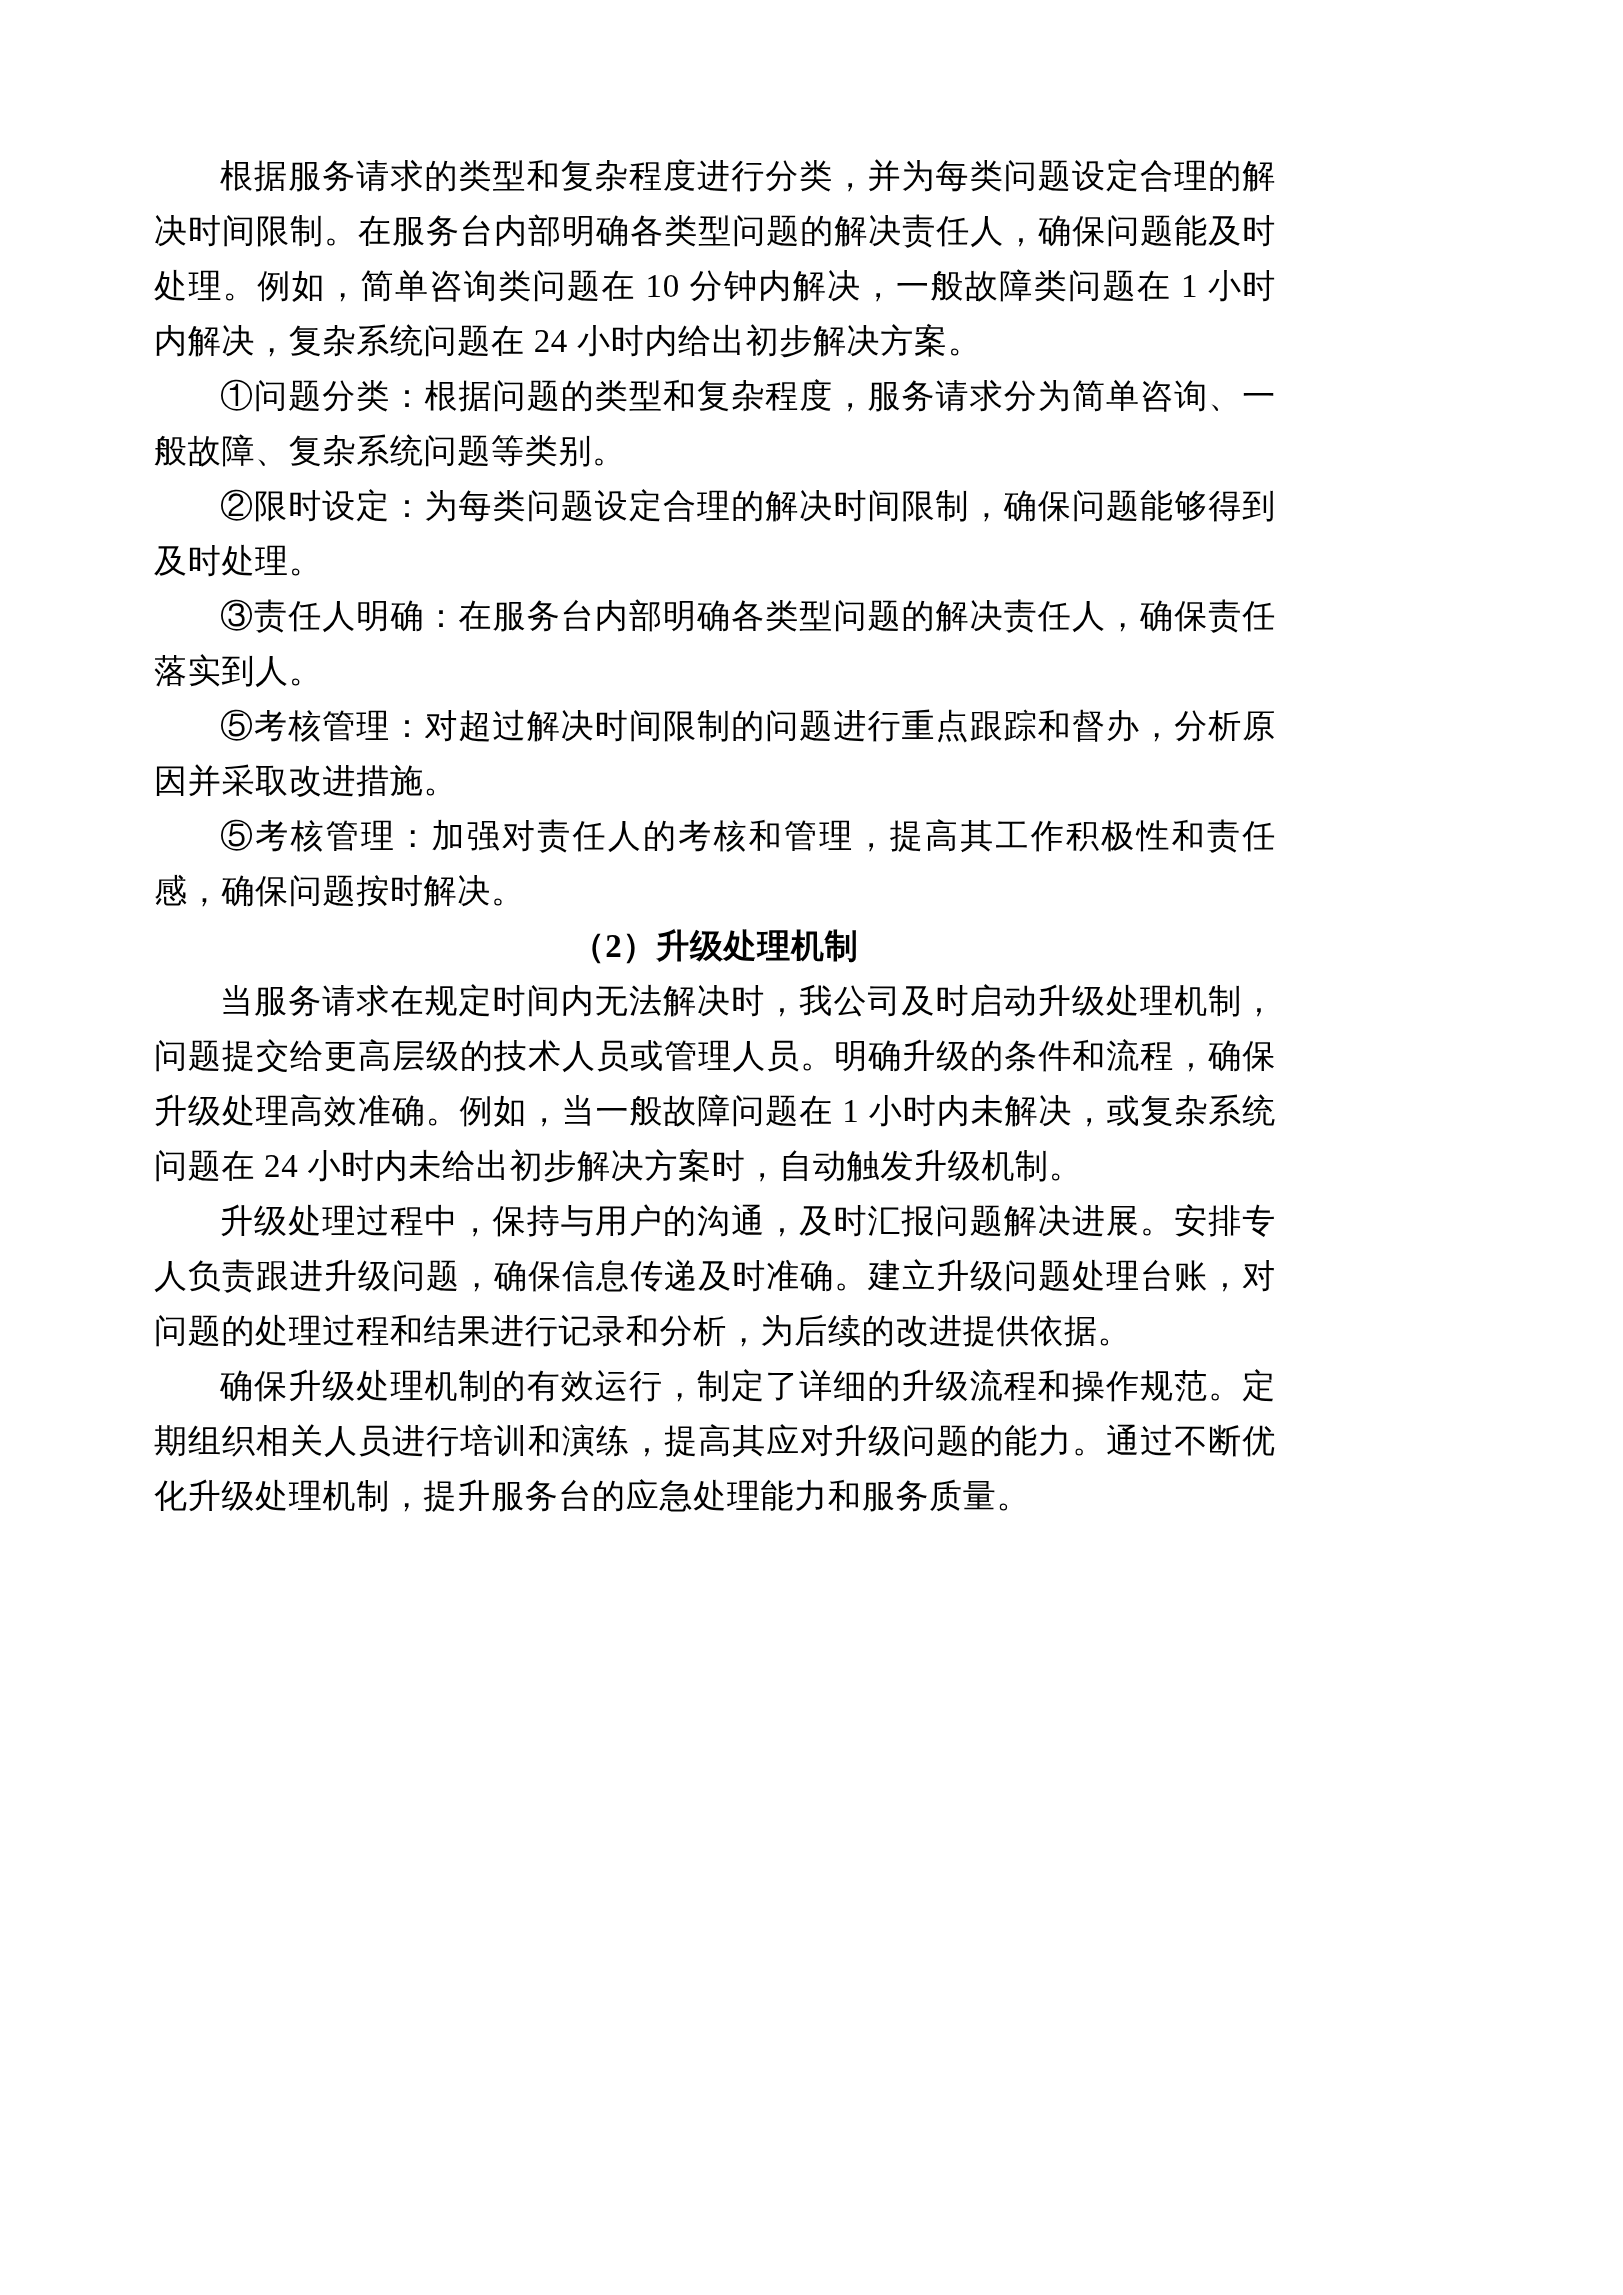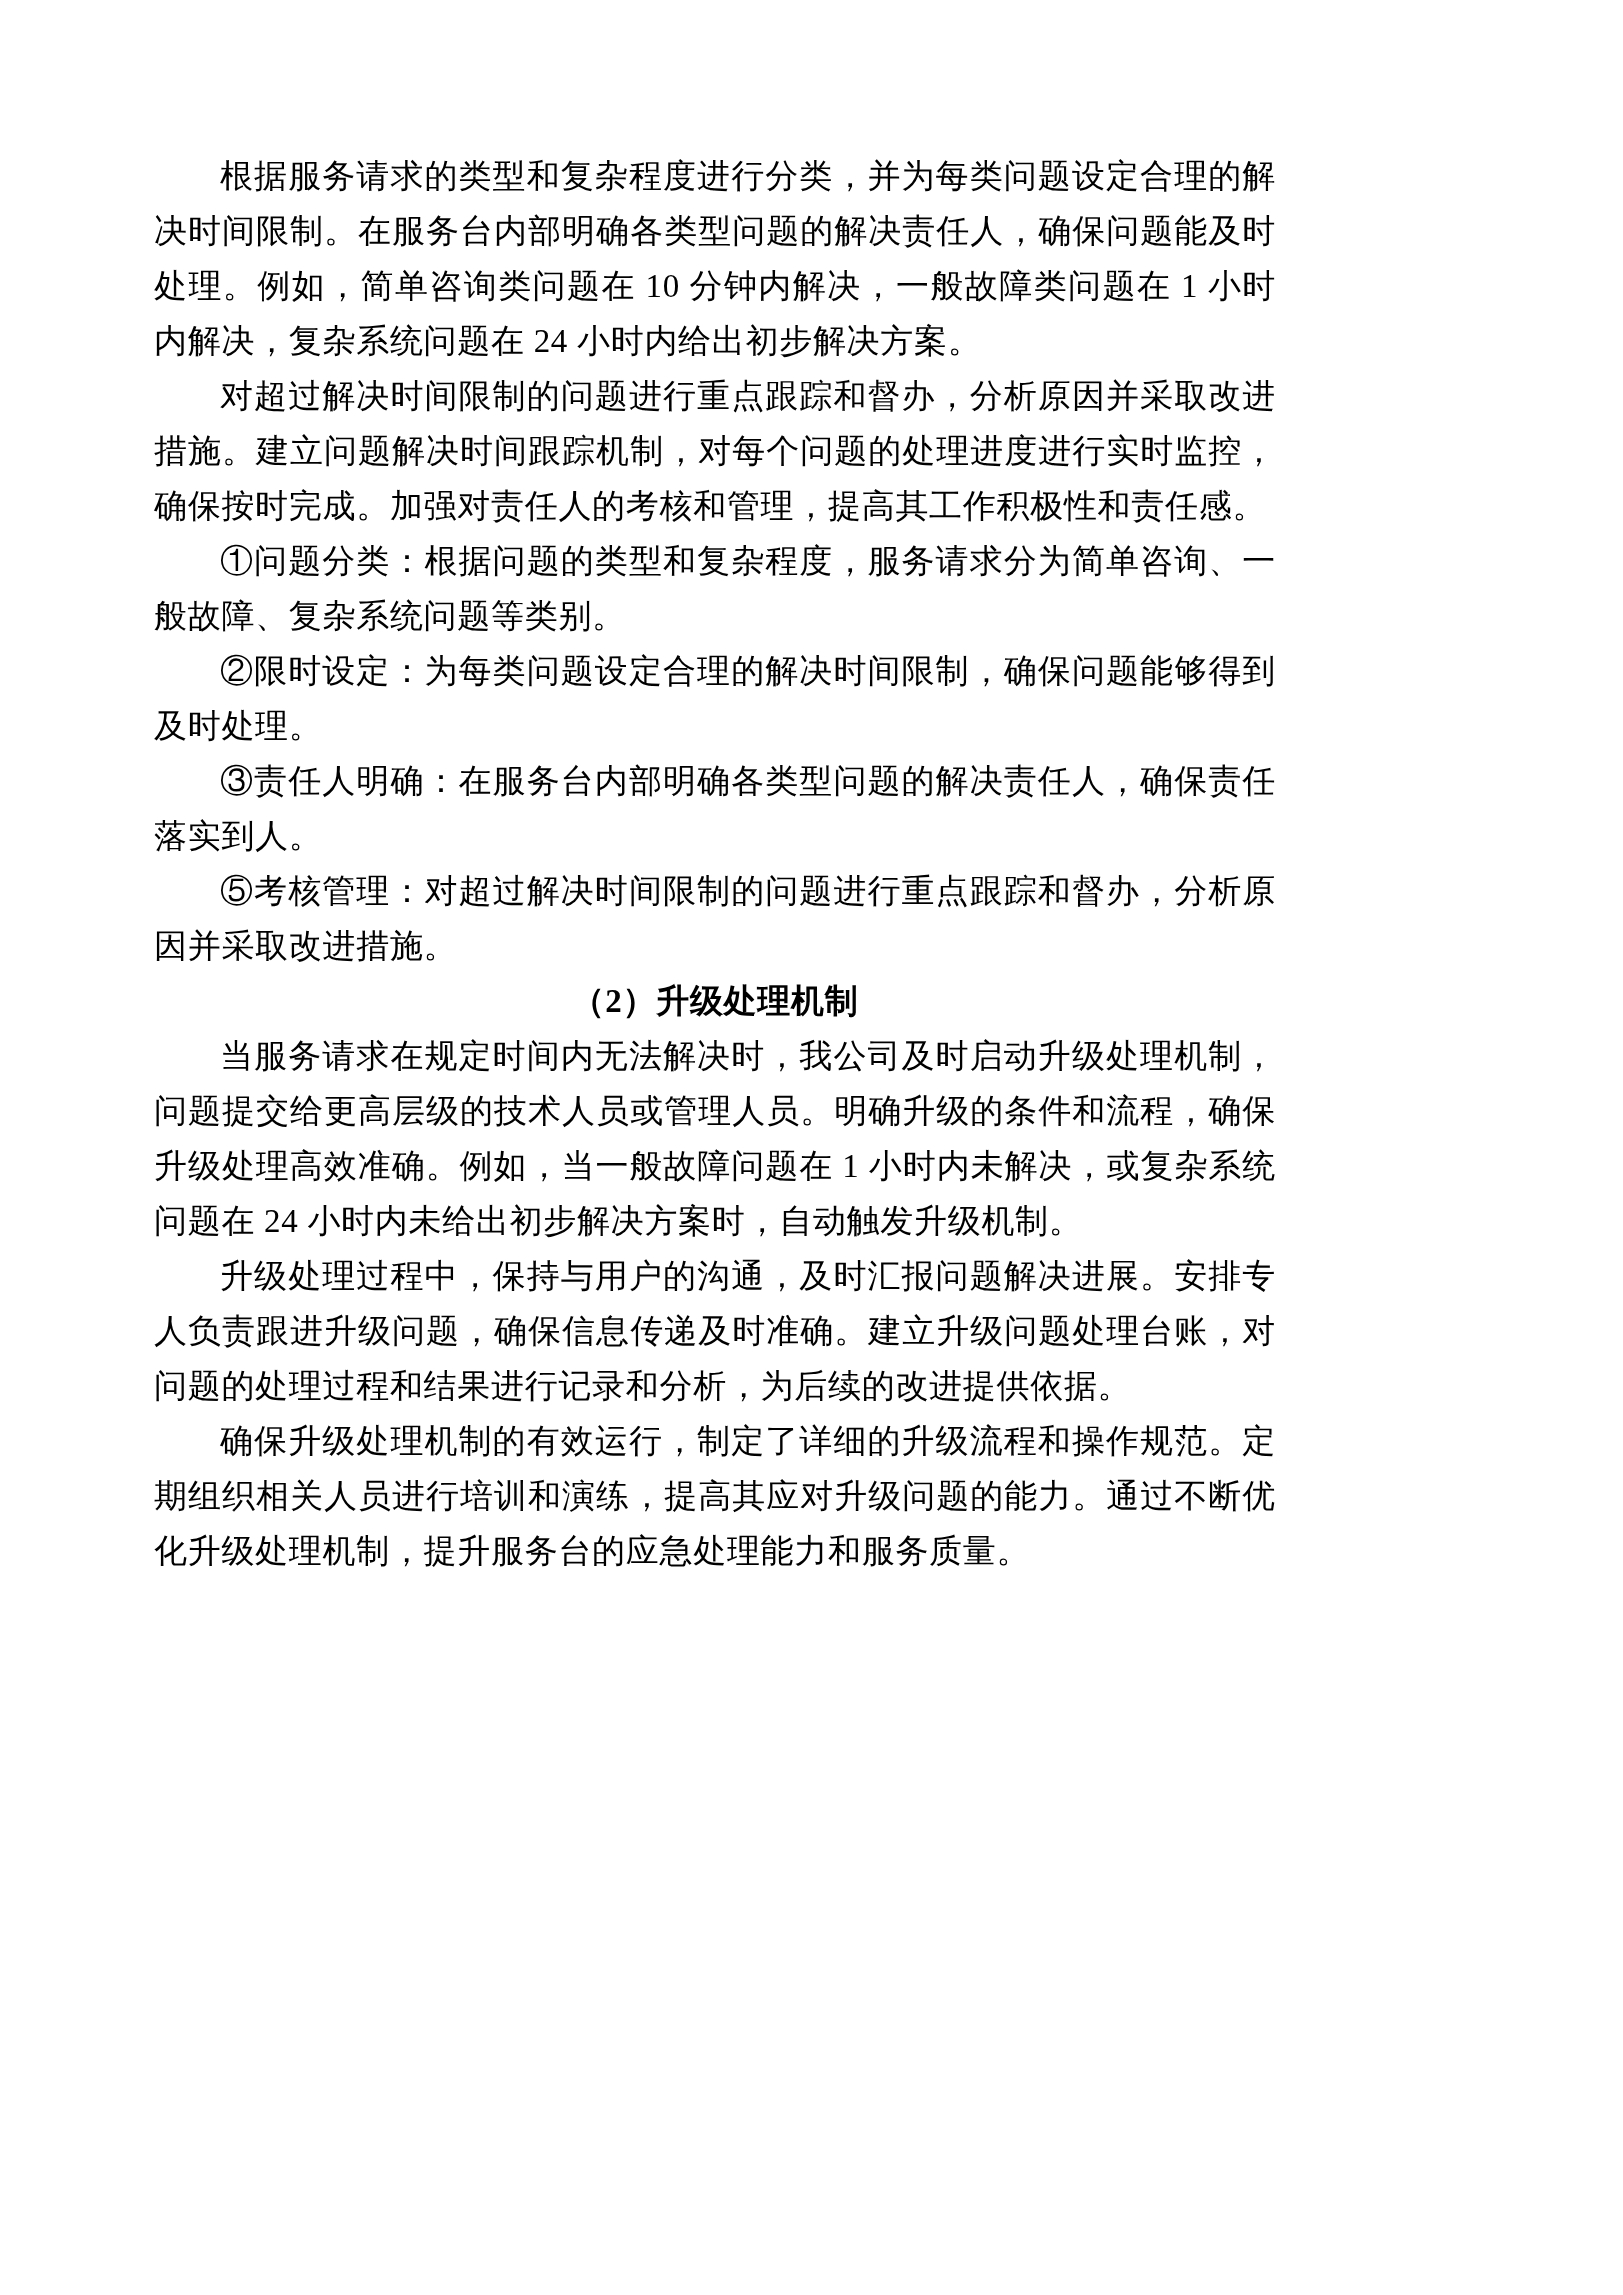--- a/index.html
+++ b/index.html
@@ -35,23 +35,23 @@
     text-indent: 0;
     text-align: center;
     letter-spacing: 0.7px;
   }
 </style>
 </head>
 <body>
 
 <div class="page">
   <p class="doc-paragraph">根据服务请求的类型和复杂程度进行分类，并为每类问题设定合理的解决时间限制。在服务台内部明确各类型问题的解决责任人，确保问题能及时处理。例如，简单咨询类问题在 10 分钟内解决，一般故障类问题在 1 小时内解决，复杂系统问题在 24 小时内给出初步解决方案。</p>
-  <p class="doc-paragraph">对超过解决时间限制的问题进行重点跟踪和督办，分析原因并采取改进措施。建立问题解决时间跟踪机制，对每个问题的处理进度进行实时监控，确保按时完成。加强对责任人的考核和管理，提高其工作积极性和责任感。</p>
   <p class="doc-paragraph">①问题分类：根据问题的类型和复杂程度，服务请求分为简单咨询、一般故障、复杂系统问题等类别。</p>
   <p class="doc-paragraph">②限时设定：为每类问题设定合理的解决时间限制，确保问题能够得到及时处理。</p>
   <p class="doc-paragraph">③责任人明确：在服务台内部明确各类型问题的解决责任人，确保责任落实到人。</p>
   <p class="doc-paragraph">⑤考核管理：对超过解决时间限制的问题进行重点跟踪和督办，分析原因并采取改进措施。</p>
+  <p class="doc-paragraph">⑤考核管理：加强对责任人的考核和管理，提高其工作积极性和责任感，确保问题按时解决。</p>
   <h3 class="doc-heading">（2）升级处理机制</h3>
   <p class="doc-paragraph">当服务请求在规定时间内无法解决时，我公司及时启动升级处理机制，问题提交给更高层级的技术人员或管理人员。明确升级的条件和流程，确保升级处理高效准确。例如，当一般故障问题在 1 小时内未解决，或复杂系统问题在 24 小时内未给出初步解决方案时，自动触发升级机制。</p>
   <p class="doc-paragraph">升级处理过程中，保持与用户的沟通，及时汇报问题解决进展。安排专人负责跟进升级问题，确保信息传递及时准确。建立升级问题处理台账，对问题的处理过程和结果进行记录和分析，为后续的改进提供依据。</p>
   <p class="doc-paragraph">确保升级处理机制的有效运行，制定了详细的升级流程和操作规范。定期组织相关人员进行培训和演练，提高其应对升级问题的能力。通过不断优化升级处理机制，提升服务台的应急处理能力和服务质量。</p>
 </div>
 
 
 </body></html>

